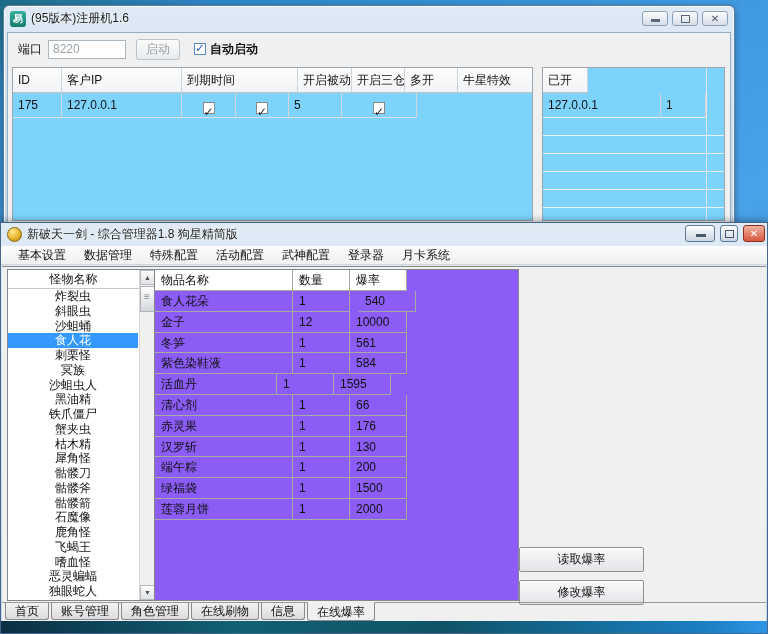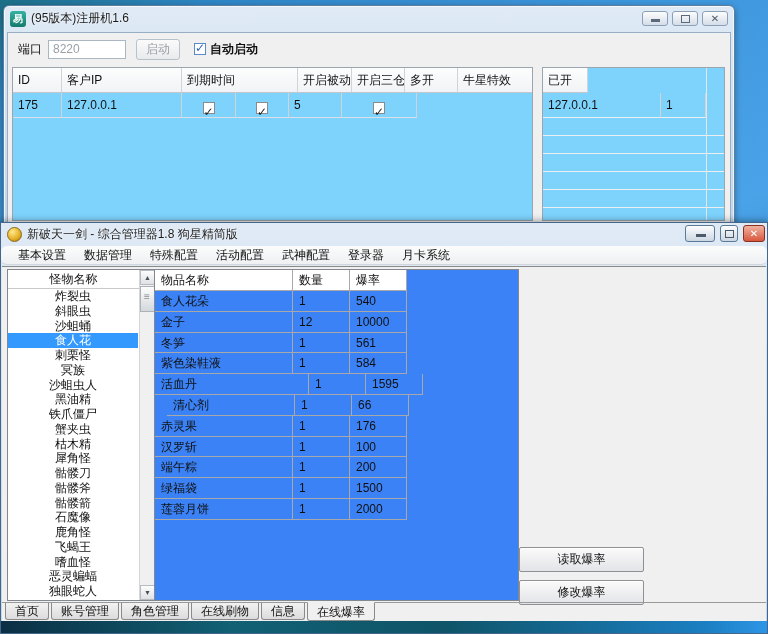--- a/index.html
+++ b/index.html
@@ -58,41 +58,41 @@
   .app-icon2 { width:15px; height:15px; border-radius:50%; margin-right:5px; flex:0 0 auto;
     background:radial-gradient(circle at 35% 30%, #ffe990, #e8b32a 55%, #a87a10); border:1px solid #8a6a14; }
   .winbtns2 { position:absolute; right:2px; top:2px; display:flex; gap:5px; }
   .wbtn2 { height:17px; border:1px solid #5a7a9a; border-radius:3px; background:linear-gradient(#fdfdfd,#ccd6e2); position:relative; }
   .wbtn2.min { width:30px; } .wbtn2.max { width:18px; }
   .wbtn2.close { width:22px; background:linear-gradient(#f0b2a0,#d9573d); border-color:#8a3020; }
   .wbtn2 .g-min { position:absolute; left:10px; bottom:4px; width:10px; height:3px; background:#4a5a6a; }
   .wbtn2 .g-max { position:absolute; left:4px; top:4px; width:9px; height:8px; border:1px solid #4a5a6a; }
   .wbtn2 .g-close { color:#fff; font-size:10px; line-height:16px; text-align:center; display:block; font-weight:bold; }
   .menubar { height:19px; background:linear-gradient(#fcfcfc,#eef0f2); border-bottom:1px solid #d2d6da;
-    display:flex; align-items:center; padding-left:8px;border-radius:6px; }
+    display:flex; align-items:center; padding-left:8px; }
   .menu-item { padding:0 9px; line-height:18px; white-space:nowrap; }
 
   .page { position:absolute; left:1px; right:1px; top:43px; height:356px; background:#f0f0f0; border-top:1px solid #8a8a8a; }
 
   
   #monster-list { position:absolute; left:5px; top:2px; width:148px; height:332px; background:#fff; border:1px solid #828790; overflow:hidden; }
   .mh { height:19px; line-height:18px; text-align:center; border-bottom:1px solid #c9c9c9; width:131px; }
   .m-items { position:absolute; left:0; top:19px; right:16px; bottom:0; overflow:hidden; }
   .m-item { height:14.75px; line-height:14.75px; text-align:center; white-space:nowrap; overflow:hidden; }
   .m-item.selected { background:#3399ff; color:#fff; }
   .scrollbar { position:absolute; top:0; right:0; bottom:0; width:15px; background:#f0f0f0; border-left:1px solid #d6d6d6; }
   .sc-btn { position:absolute; left:0; width:15px; height:15px; background:linear-gradient(#fdfdfd,#dfe1e4);
     border:1px solid #b8bcc2; font-size:7px; text-align:center; line-height:13px; color:#4a5056; }
   .sc-up { top:0; } .sc-down { bottom:0; }
   .sc-thumb { position:absolute; left:0; top:16px; width:15px; height:26px; background:linear-gradient(#fdfdfd,#d4d7db);
     border:1px solid #aeb2b8; }
   .sc-thumb::after { content:"≡"; position:absolute; left:3px; top:4px; font-size:10px; color:#8a8e94; }
 
   
-  #item-list { position:absolute; left:152px; top:2px; width:365px; height:332px; background:#3b82f6; border:1px solid #828790; overflow:hidden; }
+  #item-list { position:absolute; left:152px; top:2px; width:365px; height:332px; background:#8b5cf6; border:1px solid #828790; overflow:hidden; }
   .g-row { display:flex; }
   .g-cell { flex:0 0 auto; border-right:1px solid #a8a8a8; border-bottom:1px solid #a8a8a8;
     padding:0 6px; overflow:hidden; white-space:nowrap; }
   .g-head .g-cell { height:21px; line-height:20px; background:#fff; }
   .g-body .g-cell { height:20.8px; line-height:20px; }
 
   .act-btn { position:absolute; left:517px; width:125px; height:25px; border:1px solid #8e9094; border-radius:2px;
     background:linear-gradient(#fafafa,#e3e4e8); font-size:12px; font-family:inherit; color:#111; box-shadow:inset 0 1px 0 #fff; }
   #btn-read { top:280px; } #btn-modify { top:313px; }
 
@@ -232,56 +232,56 @@
             <div class="g-row">
               <div class="g-cell" style="width: 138px;">物品名称</div>
               <div class="g-cell" style="width: 57px;">数量</div>
               <div class="g-cell" style="width: 57px;">爆率</div>
             </div>
           </div>
         <div class="g-body" id="item-body">
             <div class="g-row">
               <div class="g-cell" style="width: 138px;">食人花朵</div>
               <div class="g-cell" style="width: 57px;">1</div>
-              <div class="g-cell" style="width: 57px;">540</div>
+              <div class="g-cell" style="width: 57px; margin-left: 9px;">540</div>
             </div>
             <div class="g-row">
               <div class="g-cell" style="width: 138px;">金子</div>
               <div class="g-cell" style="width: 57px;">12</div>
               <div class="g-cell" style="width: 57px;">10000</div>
             </div>
             <div class="g-row">
               <div class="g-cell" style="width: 138px;">冬笋</div>
               <div class="g-cell" style="width: 57px;">1</div>
               <div class="g-cell" style="width: 57px;">561</div>
             </div>
             <div class="g-row">
               <div class="g-cell" style="width: 138px;">紫色染鞋液</div>
               <div class="g-cell" style="width: 57px;">1</div>
               <div class="g-cell" style="width: 57px;">584</div>
             </div>
             <div class="g-row">
-              <div class="g-cell" style="width: 154px;">活血丹</div>
+              <div class="g-cell" style="width: 122px;">活血丹</div>
               <div class="g-cell" style="width: 57px;">1</div>
               <div class="g-cell" style="width: 57px;">1595</div>
             </div>
             <div class="g-row">
-              <div class="g-cell" style="width: 128px; margin-left: 12px;">清心剂</div>
+              <div class="g-cell" style="width: 138px;">清心剂</div>
               <div class="g-cell" style="width: 57px;">1</div>
               <div class="g-cell" style="width: 57px;">66</div>
             </div>
             <div class="g-row">
               <div class="g-cell" style="width: 138px;">赤灵果</div>
               <div class="g-cell" style="width: 57px;">1</div>
               <div class="g-cell" style="width: 57px;">176</div>
             </div>
             <div class="g-row">
               <div class="g-cell" style="width: 138px;">汉罗斩</div>
               <div class="g-cell" style="width: 57px;">1</div>
-              <div class="g-cell" style="width: 57px;">100</div>
+              <div class="g-cell" style="width: 57px;">130</div>
             </div>
             <div class="g-row">
               <div class="g-cell" style="width: 138px;">端午粽</div>
               <div class="g-cell" style="width: 57px;">1</div>
               <div class="g-cell" style="width: 57px;">200</div>
             </div>
             <div class="g-row">
               <div class="g-cell" style="width: 138px;">绿福袋</div>
               <div class="g-cell" style="width: 57px;">1</div>
               <div class="g-cell" style="width: 57px;">1500</div>

